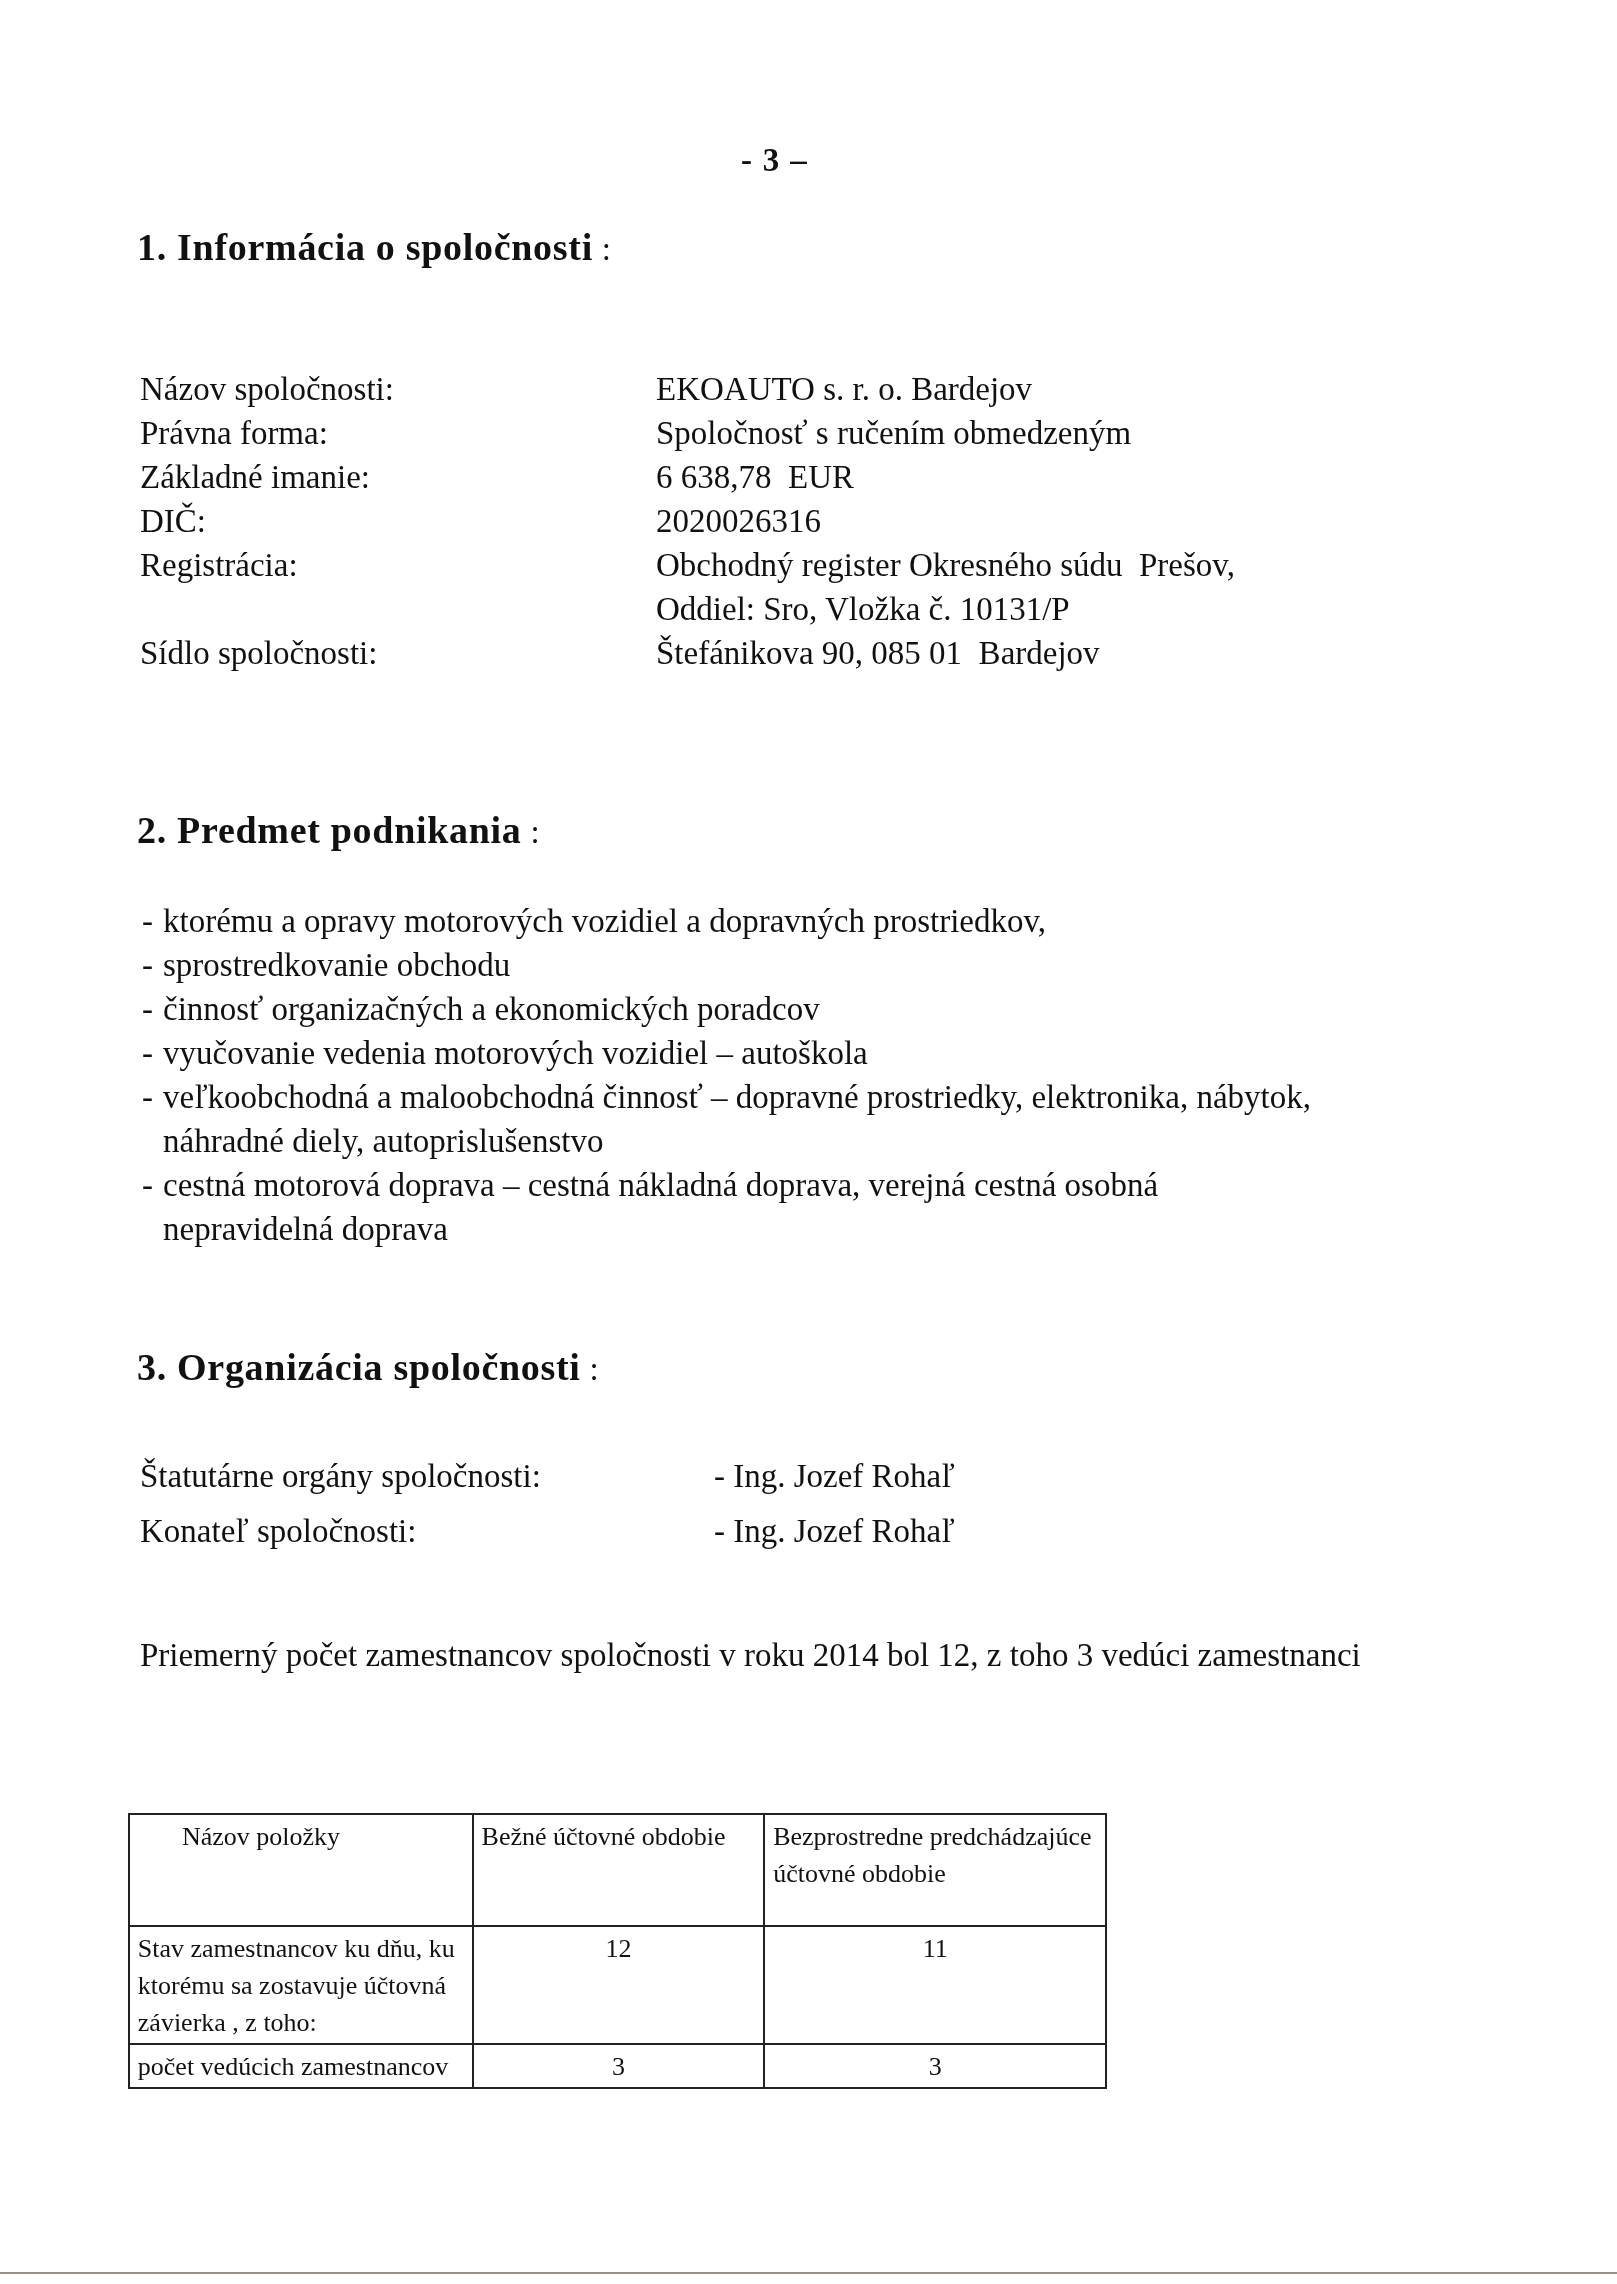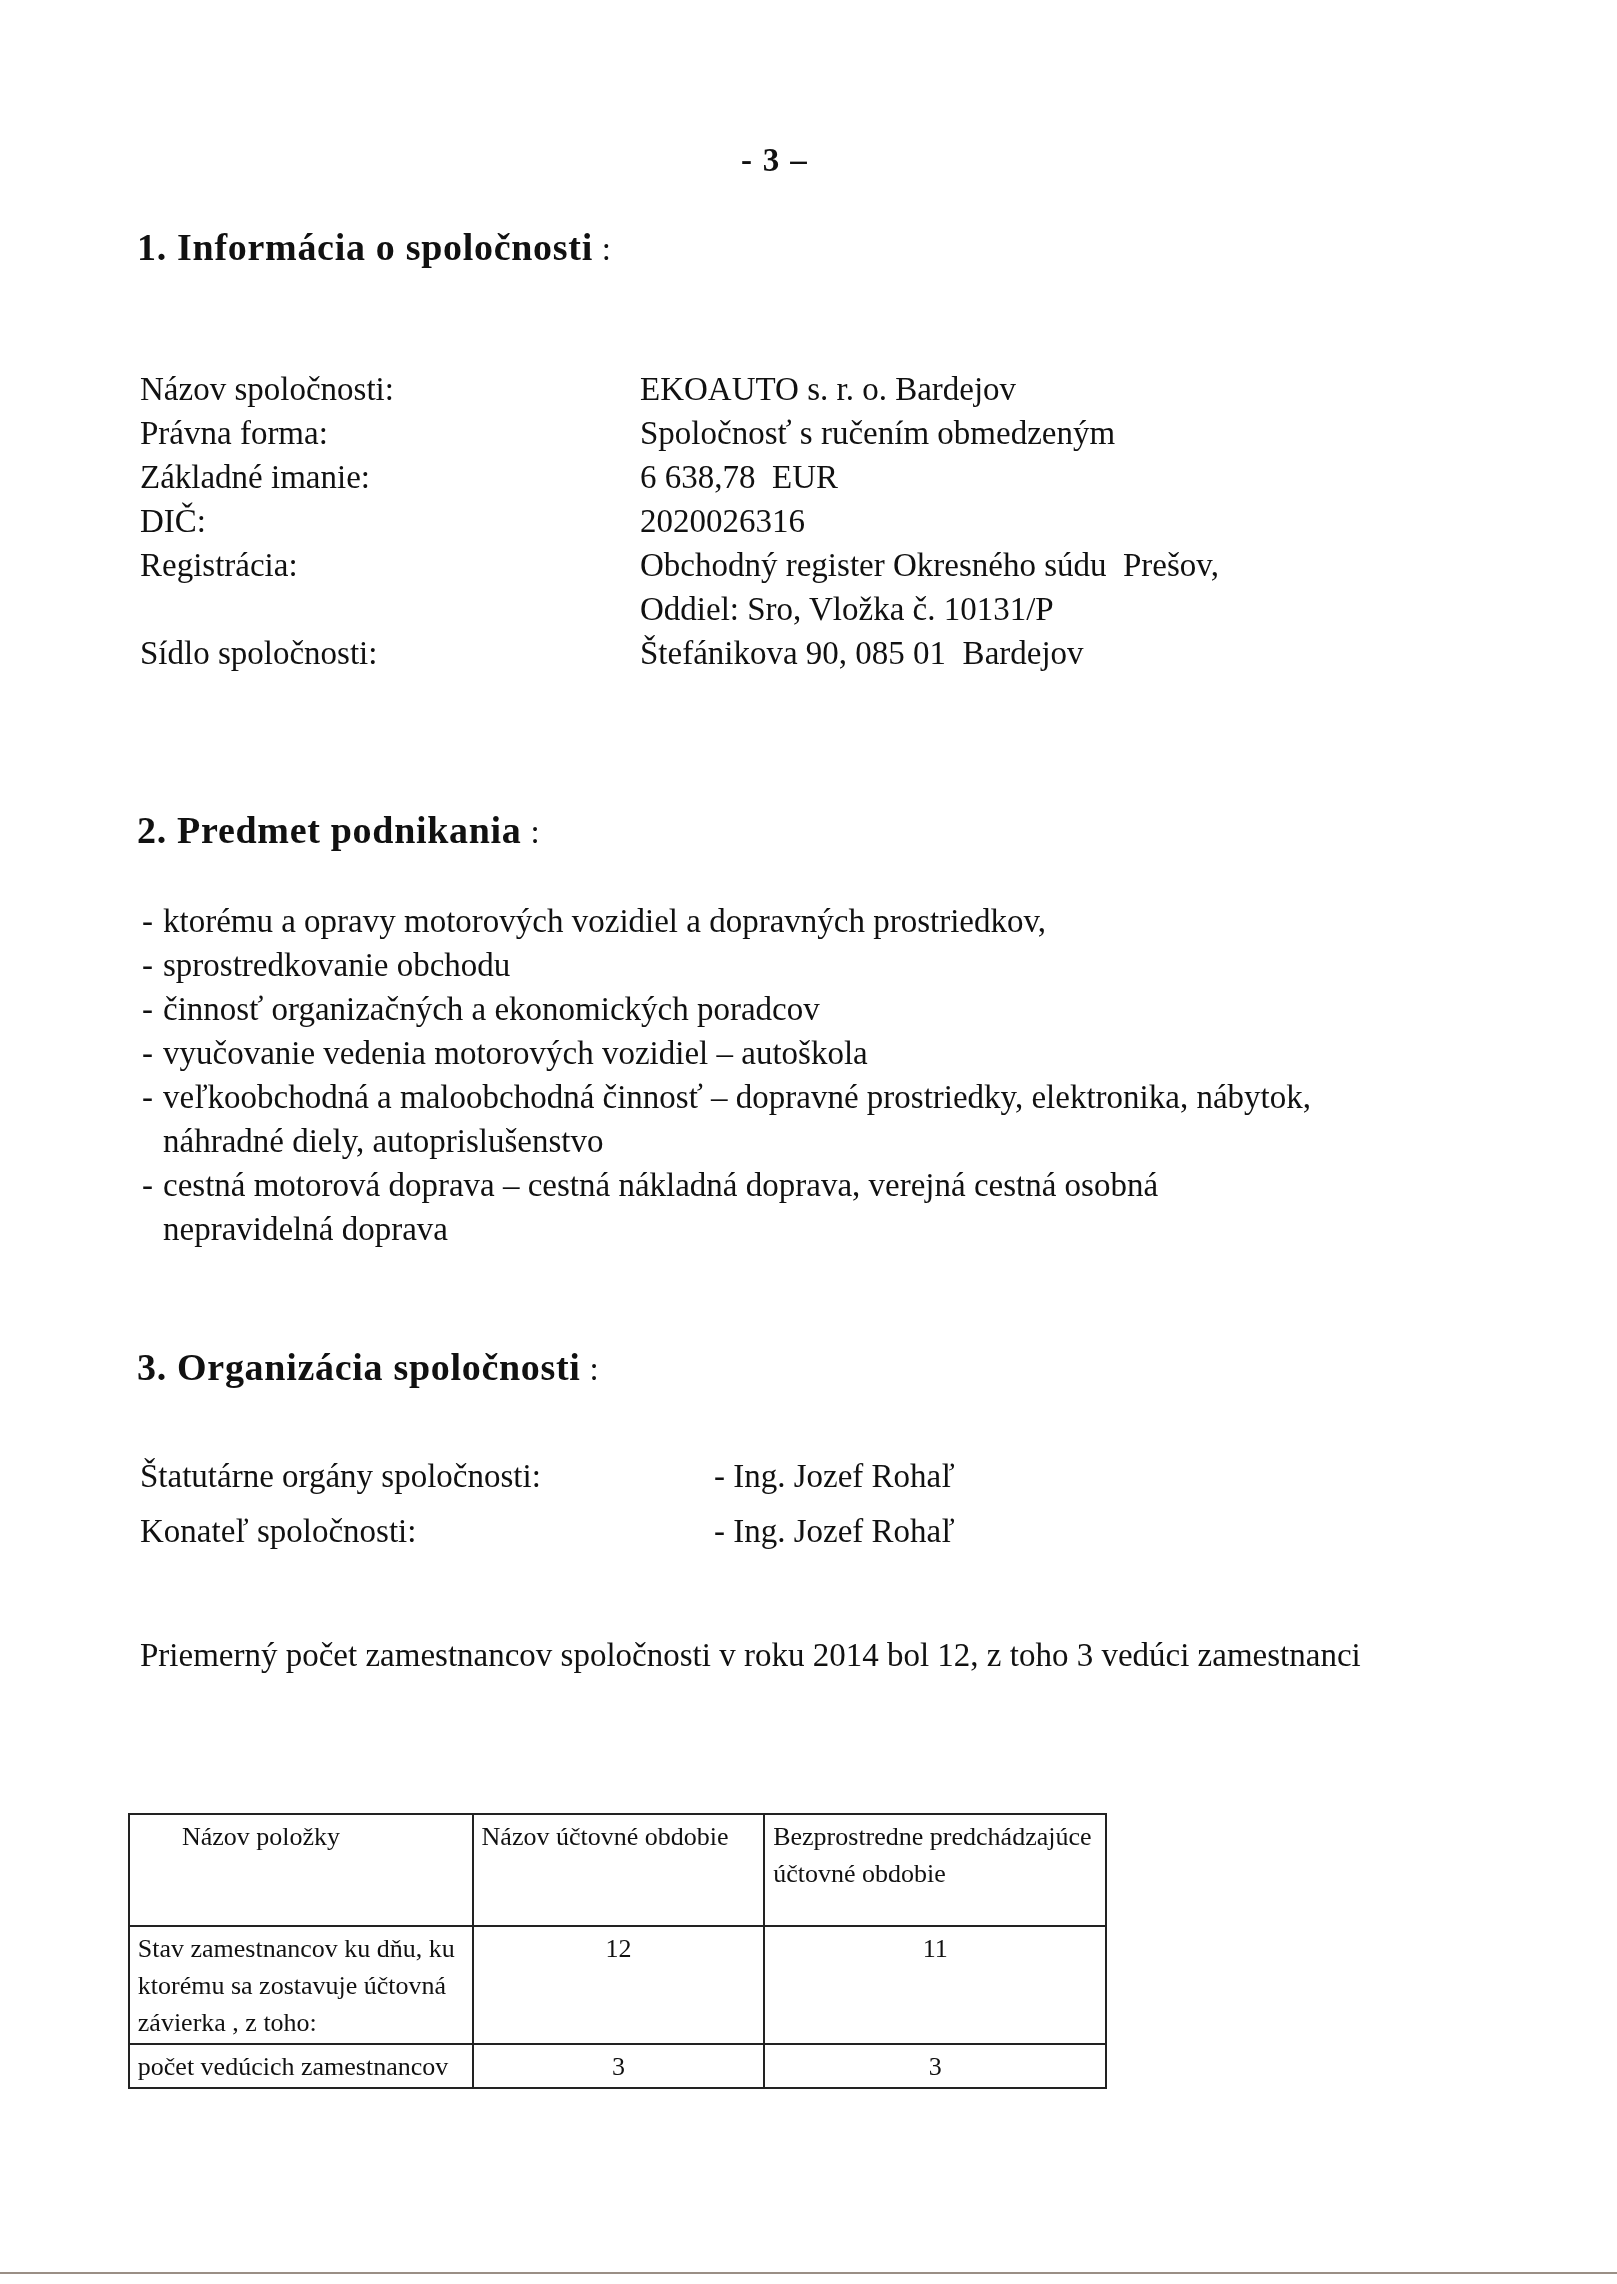--- a/index.html
+++ b/index.html
@@ -39,20 +39,21 @@
     line-height: 44px;
     white-space: nowrap;
   }
   .info-grid {
     position: absolute;
     left: 140px;
     top: 367px;
   }
   .info-row {
     display: flex;
+    gap: 16px;
   }
   .info-label {
     width: 480px;
   }
   .info-value {
     flex: 0 0 auto;
     margin-left: 20px;
   }
   .activities {
     position: absolute;
@@ -213,21 +214,21 @@
   <div class="org-label">Konateľ spoločnosti:</div>
   <div>- Ing. Jozef Rohaľ</div>
 </div>
 
 <div class="employee-summary text">Priemerný počet zamestnancov spoločnosti v roku 2014 bol 12, z toho 3 vedúci zamestnanci</div>
 
 <table class="emp-table">
   <tbody>
       <tr class="head-row">
     <th class="col-name">Názov položky</th>
-    <th class="col-current">Názov účtovné obdobie</th>
+    <th class="col-current">Bežné účtovné obdobie</th>
     <th class="col-prev">Bezprostredne predchádzajúce účtovné obdobie</th>
   </tr>
   <tr class="row-2">
     <td>Stav zamestnancov ku dňu, ku ktorému sa zostavuje účtovná závierka , z toho:</td>
     <td class="num">12</td>
     <td class="num">11</td>
   </tr>
   <tr class="row-3">
     <td>počet vedúcich zamestnancov</td>
     <td class="num">3</td>

